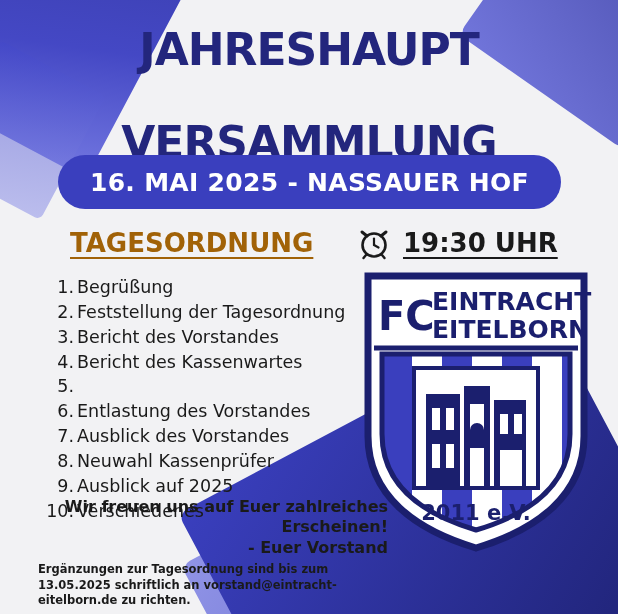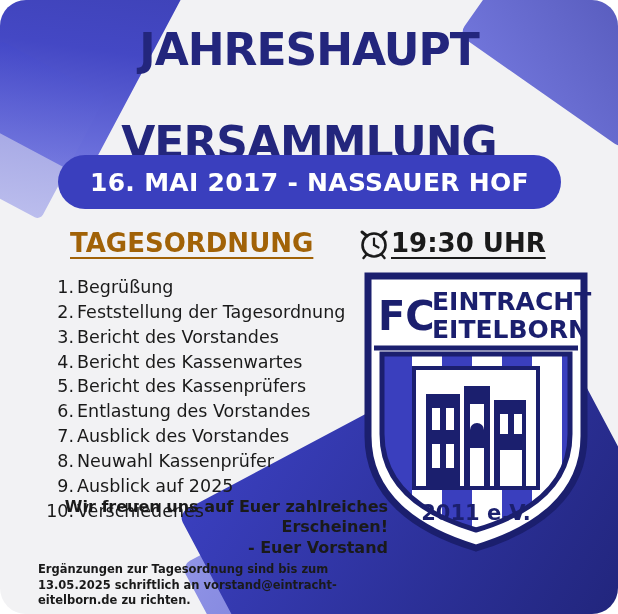--- a/index.html
+++ b/index.html
@@ -13,21 +13,20 @@
     background: #ffffff;
     overflow: hidden;
   }
 
   #poster {
     position: relative;
     width: 618px;
     height: 614px;
     background: #f2f2f4;
     overflow: hidden;
-    border-radius: 26px;
   }
 
   
   .corner-tl {
     position: absolute;
     left: -70px;
     top: -120px;
     width: 230px;
     height: 260px;
     background: linear-gradient(160deg, #2b2f9e 0%, #3b3fc2 60%, #6d72e0 100%);
@@ -133,21 +132,21 @@
     font-family: "DejaVu Sans", sans-serif;
   }
 
   
   .time-block {
     position: absolute;
     left: 357px;
     top: 226px;
     display: flex;
     align-items: center;
-    gap: 0;
+    gap: 12px;
   }
   .time-text {
     font-size: 26px;
     font-weight: bold;
     color: #1a1a1a;
     text-decoration: underline;
     text-underline-offset: 5px;
     font-family: "DejaVu Sans", sans-serif;
   }
   .alarm-icon {
@@ -230,21 +229,21 @@
   <div class="corner-br2"></div>
   <div class="corner-br"></div>
 
   <div class="content">
 
     <div class="title">
       <span class="l1">JAHRESHAUPT</span>
       <span class="l2">VERSAMMLUNG</span>
     </div>
 
-    <div class="date-banner">16. MAI 2017 - NASSAUER HOF</div>
+    <div class="date-banner">16. MAI 2025 - NASSAUER HOF</div>
 
     <div class="agenda-heading">TAGESORDNUNG</div>
 
     <div class="time-block">
       <span class="alarm-icon">
         <svg width="34" height="34" viewBox="0 0 34 34" aria-hidden="true">
           <line x1="5" y1="6" x2="10" y2="10" stroke="#1a1a1a" stroke-width="3" stroke-linecap="round"></line>
           <line x1="29" y1="6" x2="24" y2="10" stroke="#1a1a1a" stroke-width="3" stroke-linecap="round"></line>
           <circle cx="17" cy="19" r="11.5" fill="none" stroke="#1a1a1a" stroke-width="2.6"></circle>
           <line x1="17" y1="19" x2="17" y2="12.5" stroke="#1a1a1a" stroke-width="2.2" stroke-linecap="round"></line>
@@ -268,21 +267,20 @@
       <li>
         <span class="num">3.</span>
         <span class="lbl">Bericht des Vorstandes</span>
       </li>
       <li>
         <span class="num">4.</span>
         <span class="lbl">Bericht des Kassenwartes</span>
       </li>
       <li>
         <span class="num">5.</span>
-        <span class="lbl">Bericht des Kassenprüfers</span>
       </li>
       <li>
         <span class="num">6.</span>
         <span class="lbl">Entlastung des Vorstandes</span>
       </li>
       <li>
         <span class="num">7.</span>
         <span class="lbl">Ausblick des Vorstandes</span>
       </li>
       <li>

